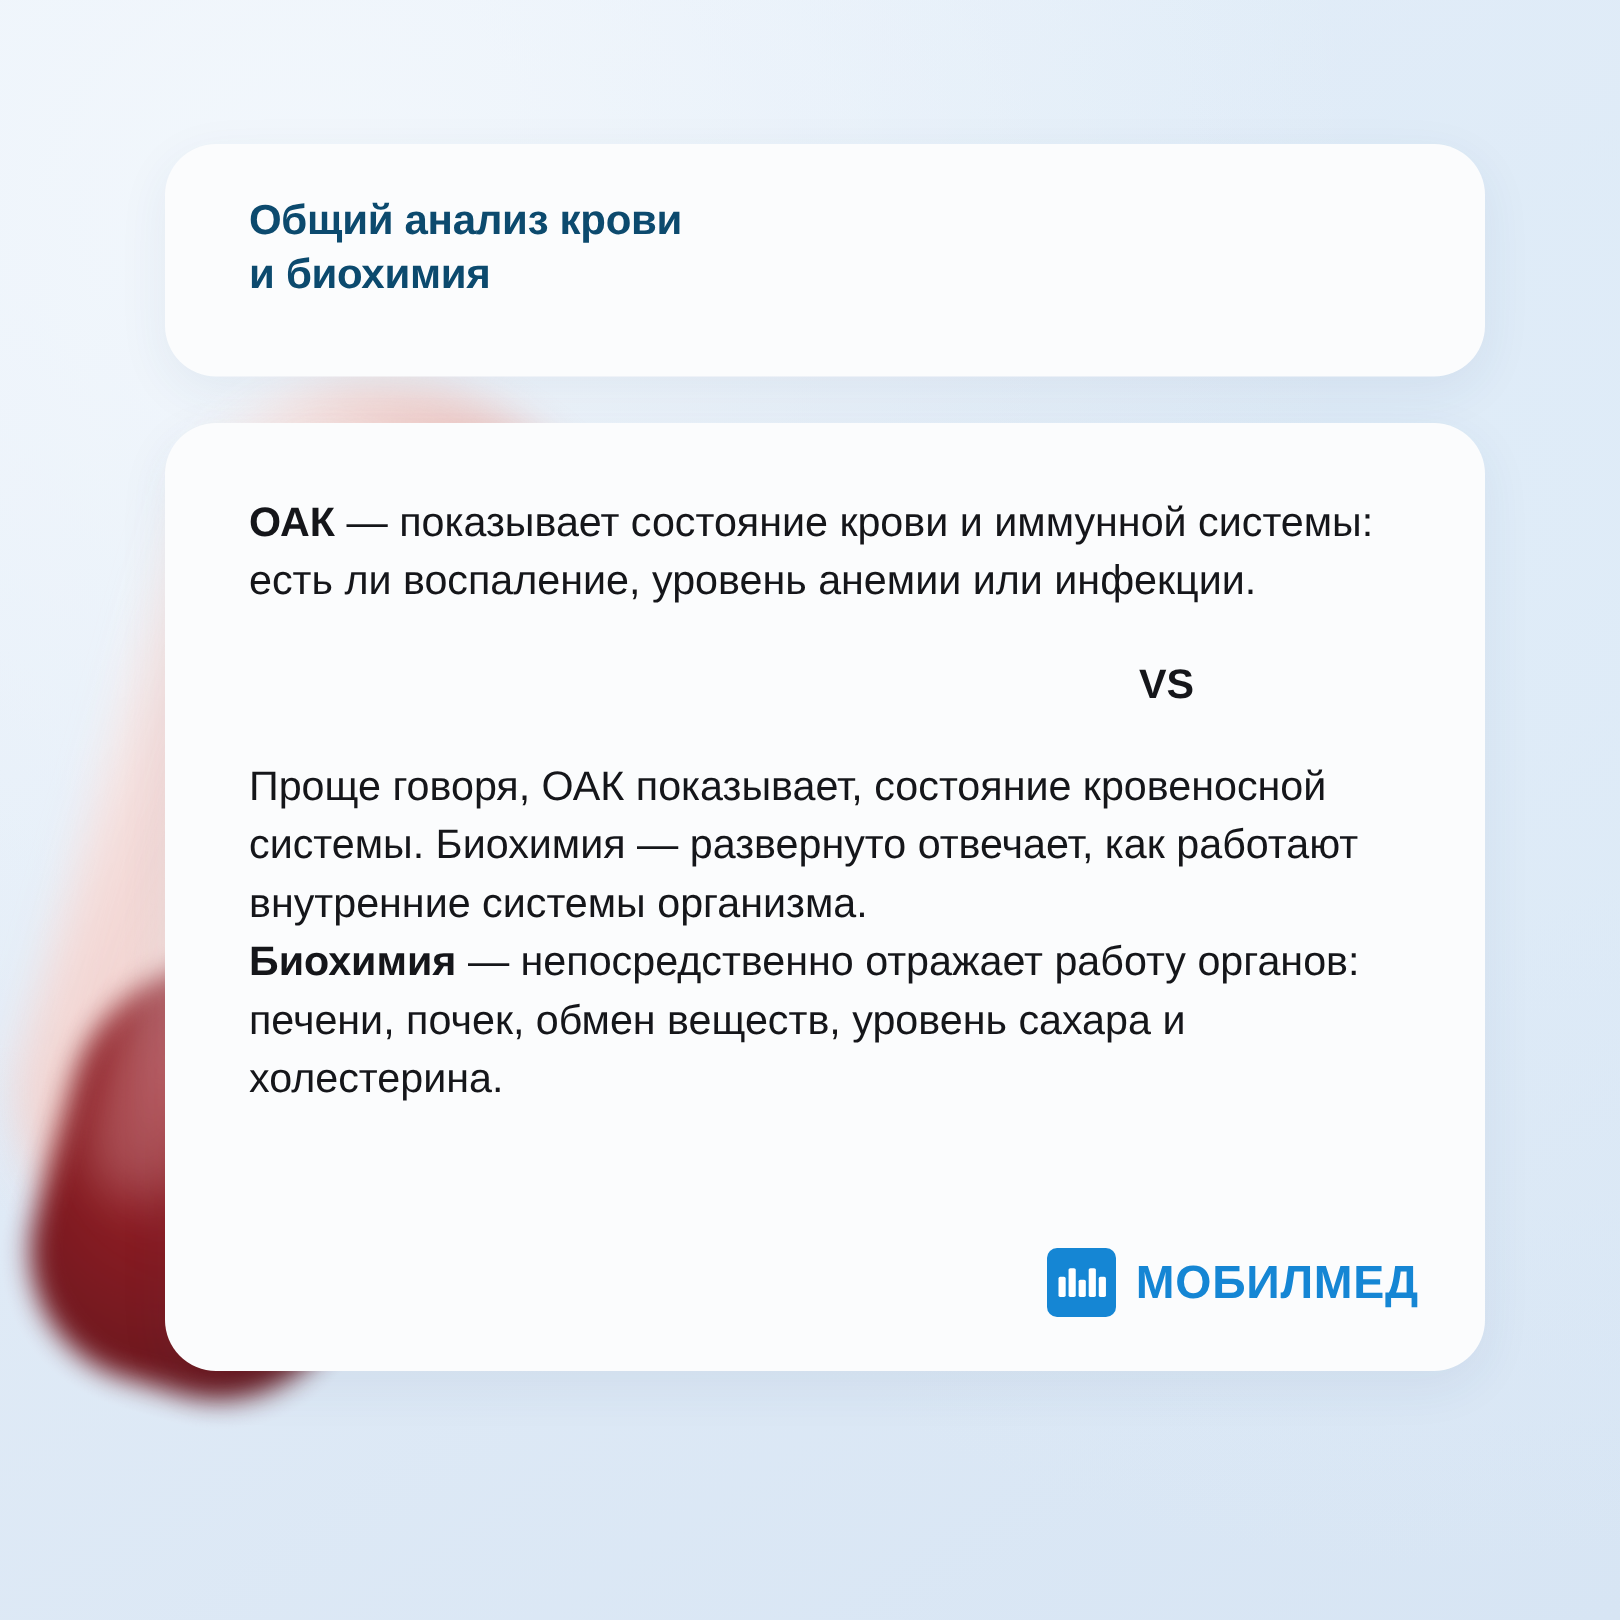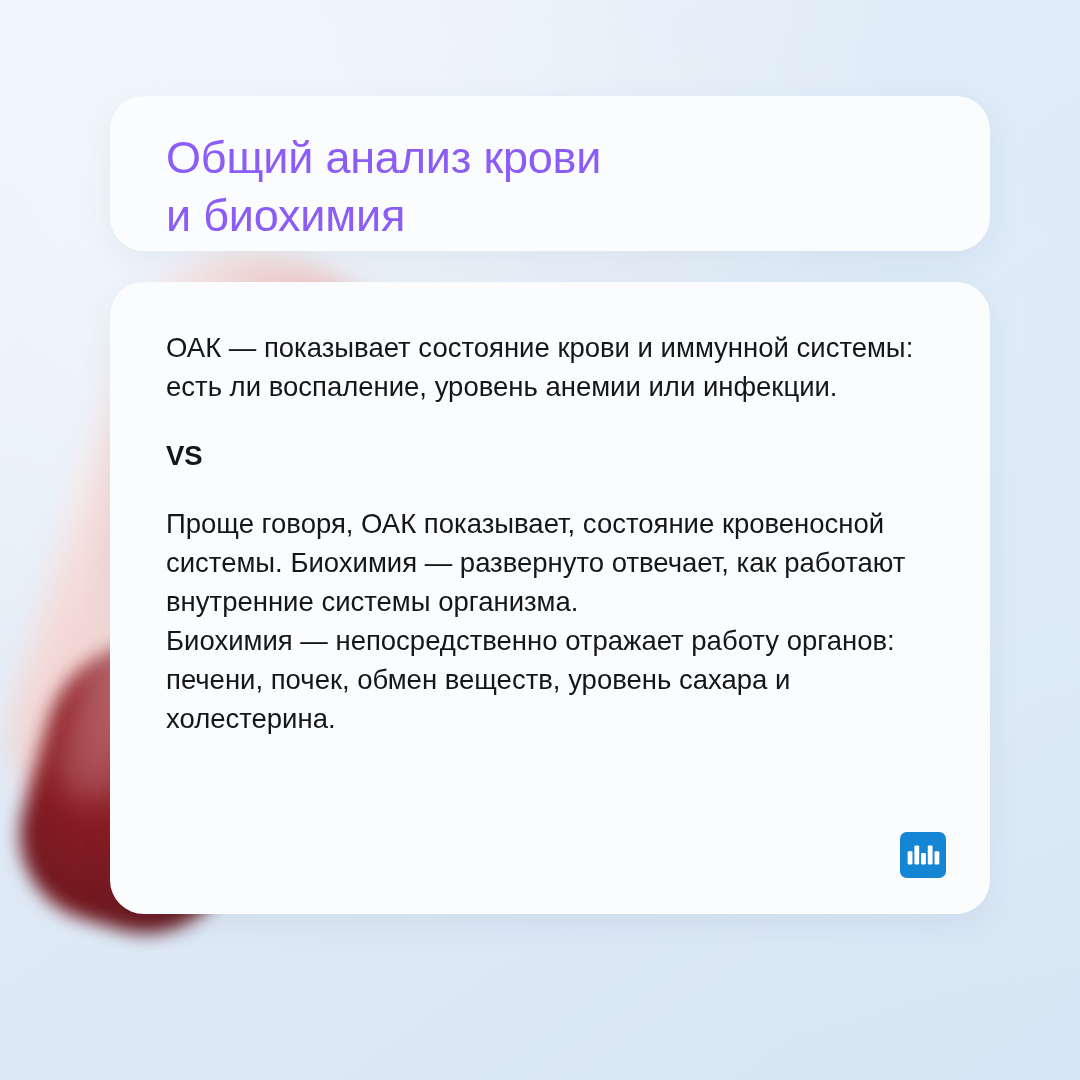--- a/index.html
+++ b/index.html
@@ -93,49 +93,49 @@
     top: 282px;
     width: 880px;
     height: 632px;
   }
 
   .title-text {
     position: absolute;
     left: 56px;
     top: 33px;
     margin: 0;
-    font-size: 45px;
+    font-size: 28px;
     line-height: 1.28;
-    font-weight: normal;
-    color: #8b5cf6;
+    font-weight: bold;
+    color: #0c4a6e;
     letter-spacing: -0.2px;
     white-space: pre-line;
   }
 
   .body-inner {
     position: absolute;
     left: 56px;
     top: 46px;
     width: 780px;
   }
 
   .para {
     margin: 0;
     color: #15161a;
     font-size: 27.5px;
     line-height: 1.42;
   }
   .para b {
-    font-weight: normal;
+    font-weight: bold;
     margin-top: 48px;
   }
   .para-1 { margin-bottom: 34px; }
   .vs {
     margin: 0 0 32px 0;
-    text-align: left;
+    text-align: right;
     font-weight: bold;
     font-size: 27.5px;
     color: #15161a;
     padding-right: 150px;
   }
   .para-2 { margin-bottom: 34px; }
   .para-3 { width: 820px; }
 
   .logo {
     position: absolute;
@@ -189,16 +189,17 @@
       <svg class="logo-mark" viewBox="0 0 48 48" aria-hidden="true">
         <rect x="0" y="0" width="48" height="48" rx="7" fill="#1586d4"></rect>
         <g fill="#ffffff">
           <rect x="8" y="20" width="5" height="14" rx="1.2"></rect>
           <rect x="15" y="14" width="5" height="20" rx="1.2"></rect>
           <rect x="22" y="22" width="5" height="12" rx="1.2"></rect>
           <rect x="29" y="14" width="5" height="20" rx="1.2"></rect>
           <rect x="36" y="20" width="5" height="14" rx="1.2"></rect>
         </g>
       </svg>
+      <span class="logo-text">МОБИЛМЕД</span>
     </div>
   </div>
 
 </div>
 
 </body></html>

